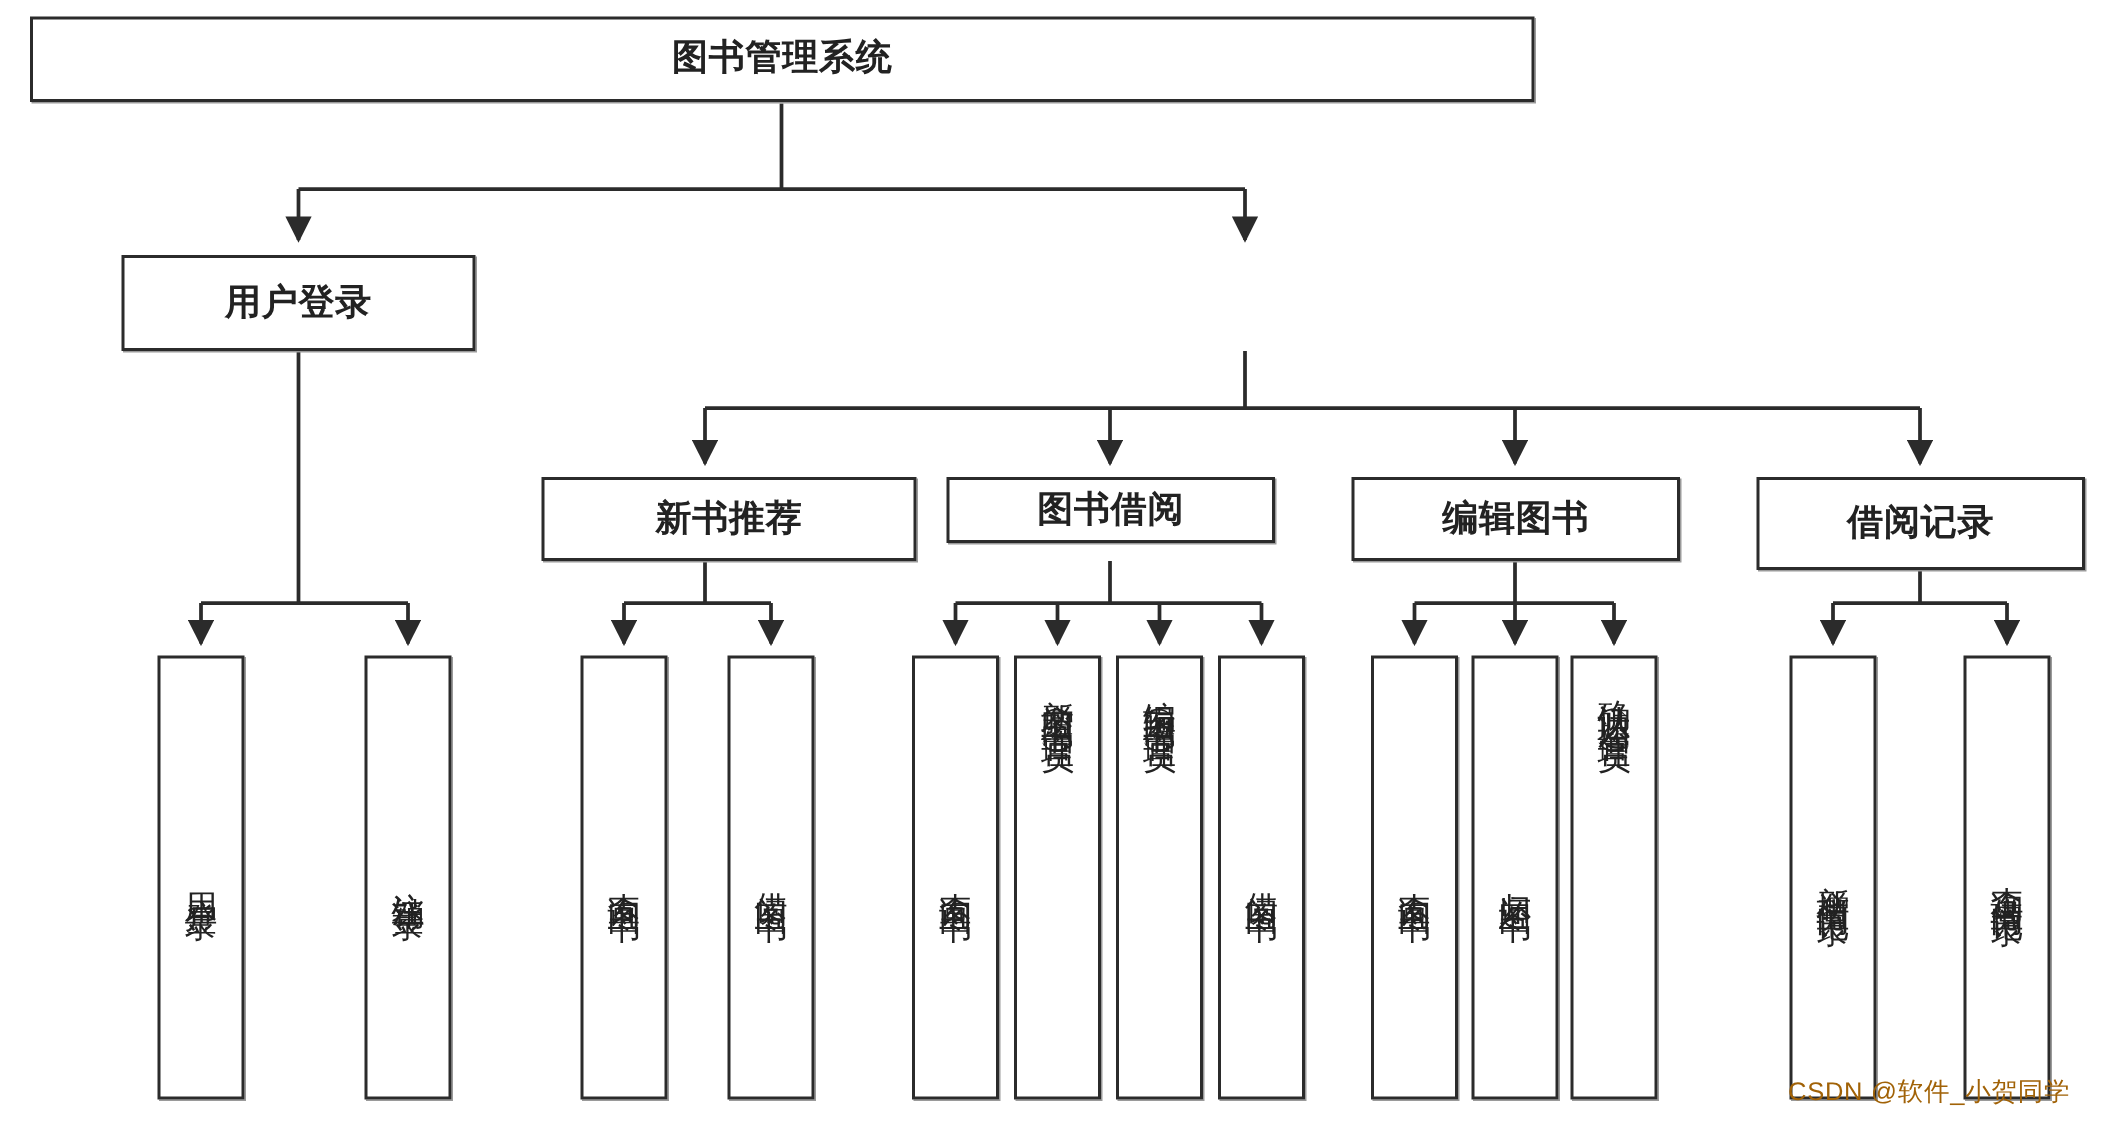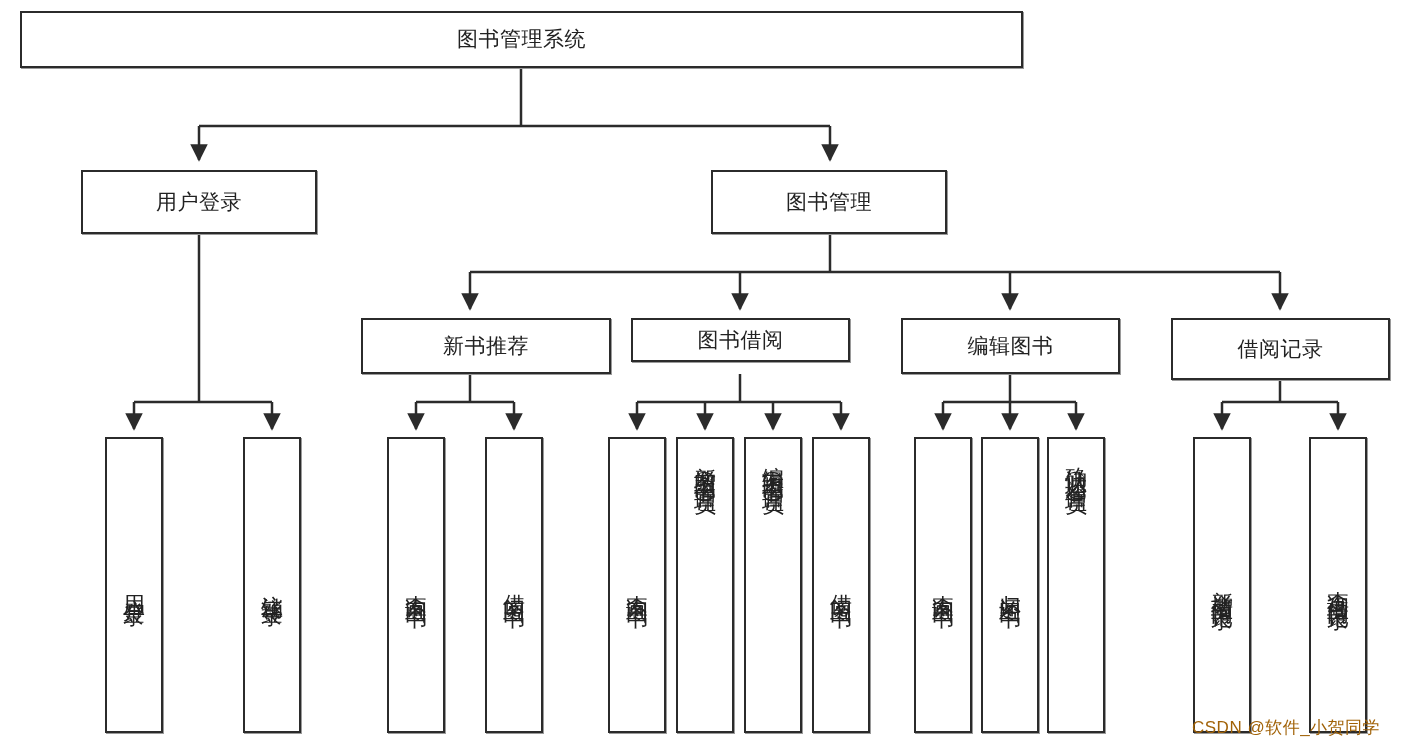--- a/index.html
+++ b/index.html
@@ -37,21 +37,22 @@
     color: #222222;
   }
   .node-label {
     display: block;
     text-align: center;
     line-height: 1.18;
     letter-spacing: 0.5px;
     white-space: nowrap;
   }
   .node.horiz .node-label {
-    font-size: 21px;
+    font-size: 24px;
+    font-weight: bold;
   }
   .node.vert {
     align-items: flex-start;
     padding-top: 10px;
   }
   .node.vert .node-label {
     writing-mode: vertical-rl;
     text-orientation: upright;
     font-size: 22px;
     letter-spacing: 4px;
@@ -128,23 +129,20 @@
     </g>
   </svg>
 
   <div class="node horiz" style="left:20px; top:11px; width:1003px; height:57px;">
     <span class="node-label">图书管理系统</span>
   </div>
 
   <div class="node horiz" style="left:81px; top:170px; width:236px; height:64px;">
     <span class="node-label">用户登录</span>
   </div>
-  <div class="node horiz" style="left:711px; top:170px; width:236px; height:64px;">
-    <span class="node-label">图书管理</span>
-  </div>
 
   <div class="node horiz" style="left:361px; top:318px; width:250px; height:56px;">
     <span class="node-label">新书推荐</span>
   </div>
   <div class="node horiz" style="left:631px; top:318px; width:219px; height:44px;">
     <span class="node-label">图书借阅</span>
   </div>
   <div class="node horiz" style="left:901px; top:318px; width:219px; height:56px;">
     <span class="node-label">编辑图书</span>
   </div>

